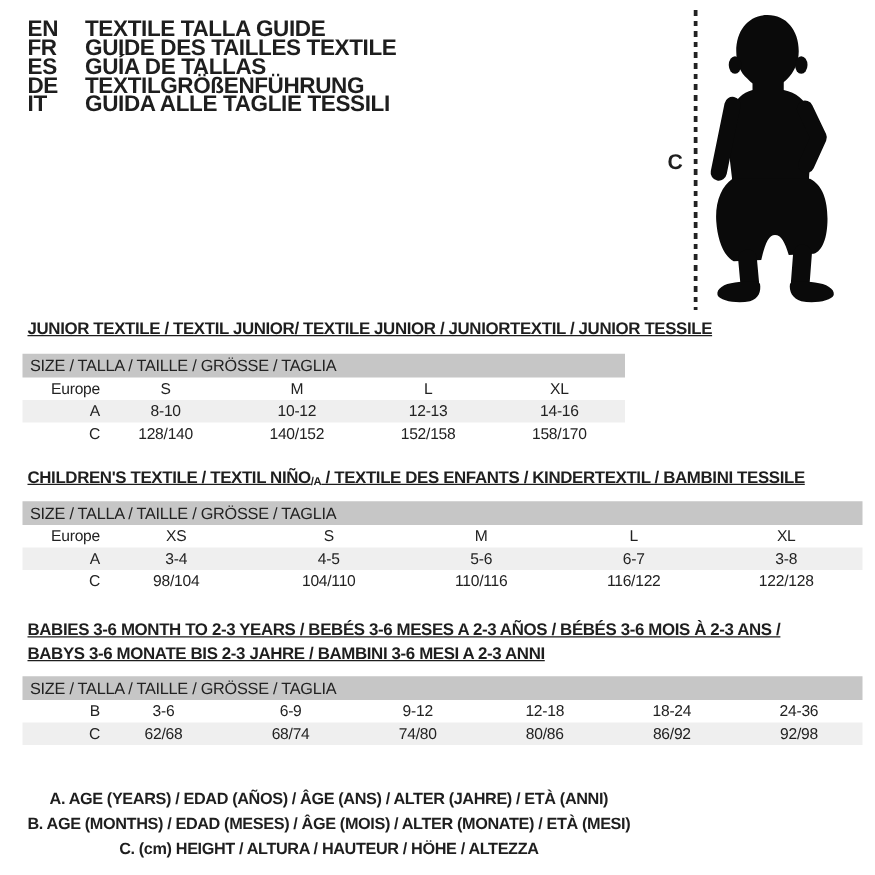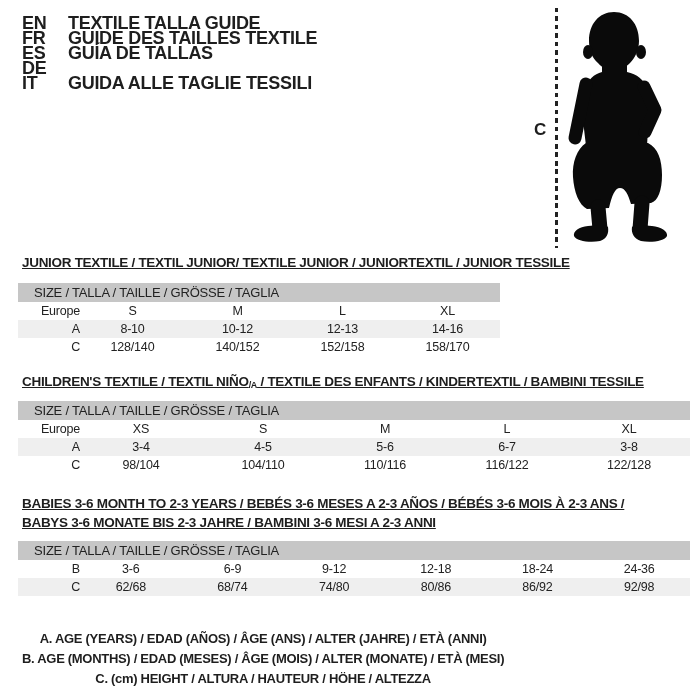--- a/index.html
+++ b/index.html
@@ -27,21 +27,21 @@
   .c-marker{position:absolute;left:534px;top:120px;font-size:17px;font-weight:700;}
   .silhouette{position:absolute;left:562px;top:2px;}
   
   .sec-title{position:absolute;left:22px;font-size:13.5px;font-weight:700;
     letter-spacing:-0.3px;white-space:nowrap;text-decoration:underline;}
   .sec-title .subA{font-size:9px;vertical-align:-2px;}
   .two-line{line-height:19px;}
   
   .sizetable{position:absolute;left:18px;font-size:12.5px;letter-spacing:-0.2px;}
   .thead{height:19px;background:var(--header-bar);display:flex;align-items:center;
-    padding-left:16px;font-size:13px;color:#222;}
+    padding-left:6px;font-size:13px;color:#222;}
   .trow{display:grid;height:18px;align-items:center;color:#222;}
   .t-cols4 .trow{grid-template-columns:62px repeat(4,1fr);}
   .t-cols5 .trow{grid-template-columns:62px repeat(5,1fr);}
   .t-cols6 .trow{grid-template-columns:62px repeat(6,1fr);}
   .cell{text-align:center;}
   .rlabel{text-align:right;padding-left:6px;}
   .alt{background:var(--alt-row);}
   
   .footnotes{position:absolute;left:22px;top:629px;}
   .footnote{height:20px;line-height:20px;font-size:13px;font-weight:700;
@@ -58,20 +58,21 @@
   <div class="lang-row">
     <span class="lang-code">FR</span>
     <span class="lang-label">GUIDE DES TAILLES TEXTILE</span>
   </div>
   <div class="lang-row">
     <span class="lang-code">ES</span>
     <span class="lang-label">GUÍA DE TALLAS</span>
   </div>
   <div class="lang-row">
     <span class="lang-code">DE</span>
+    <span class="lang-label">TEXTILGRÖßENFÜHRUNG</span>
   </div>
   <div class="lang-row">
     <span class="lang-code">IT</span>
     <span class="lang-label">GUIDA ALLE TAGLIE TESSILI</span>
   </div>
 </div>
 
 <div class="dash-line"></div>
 <div class="c-marker">C</div>
 <svg class="silhouette" width="112" height="246" viewBox="0 0 112 246" xmlns="http://www.w3.org/2000/svg">

